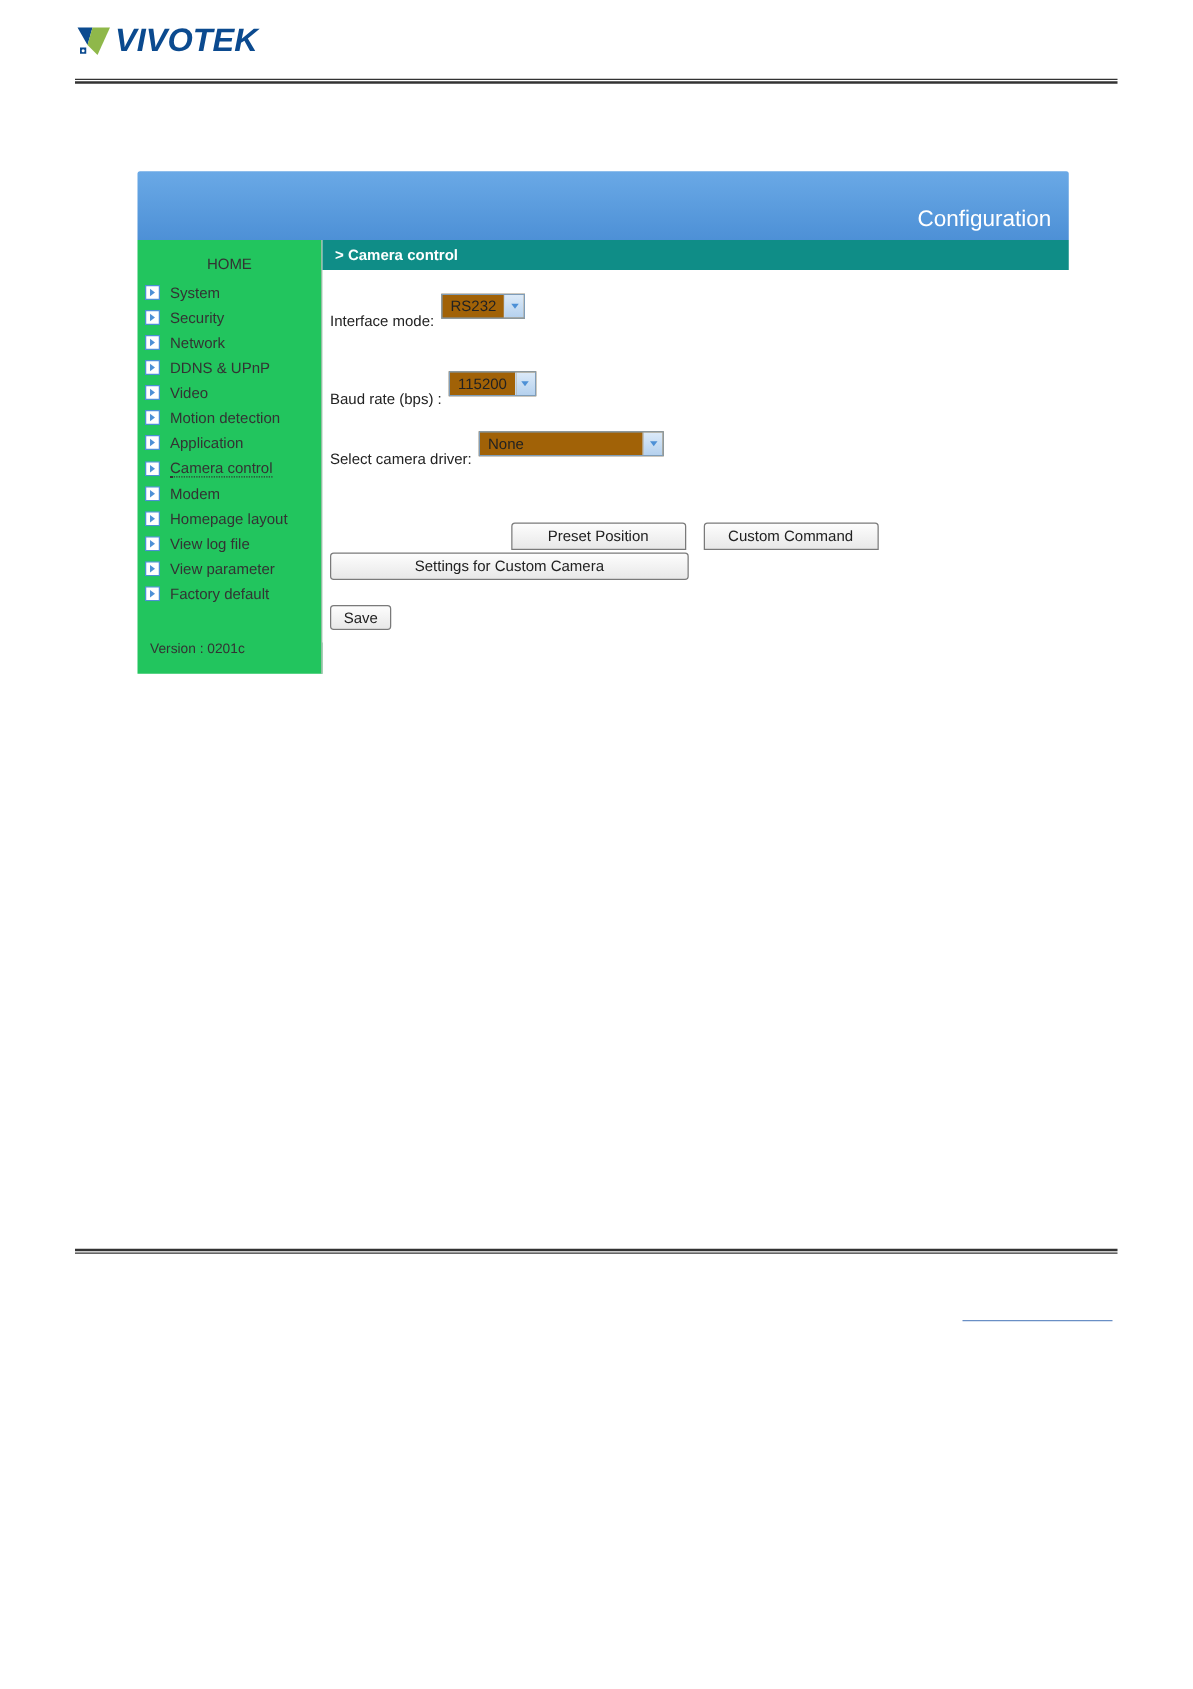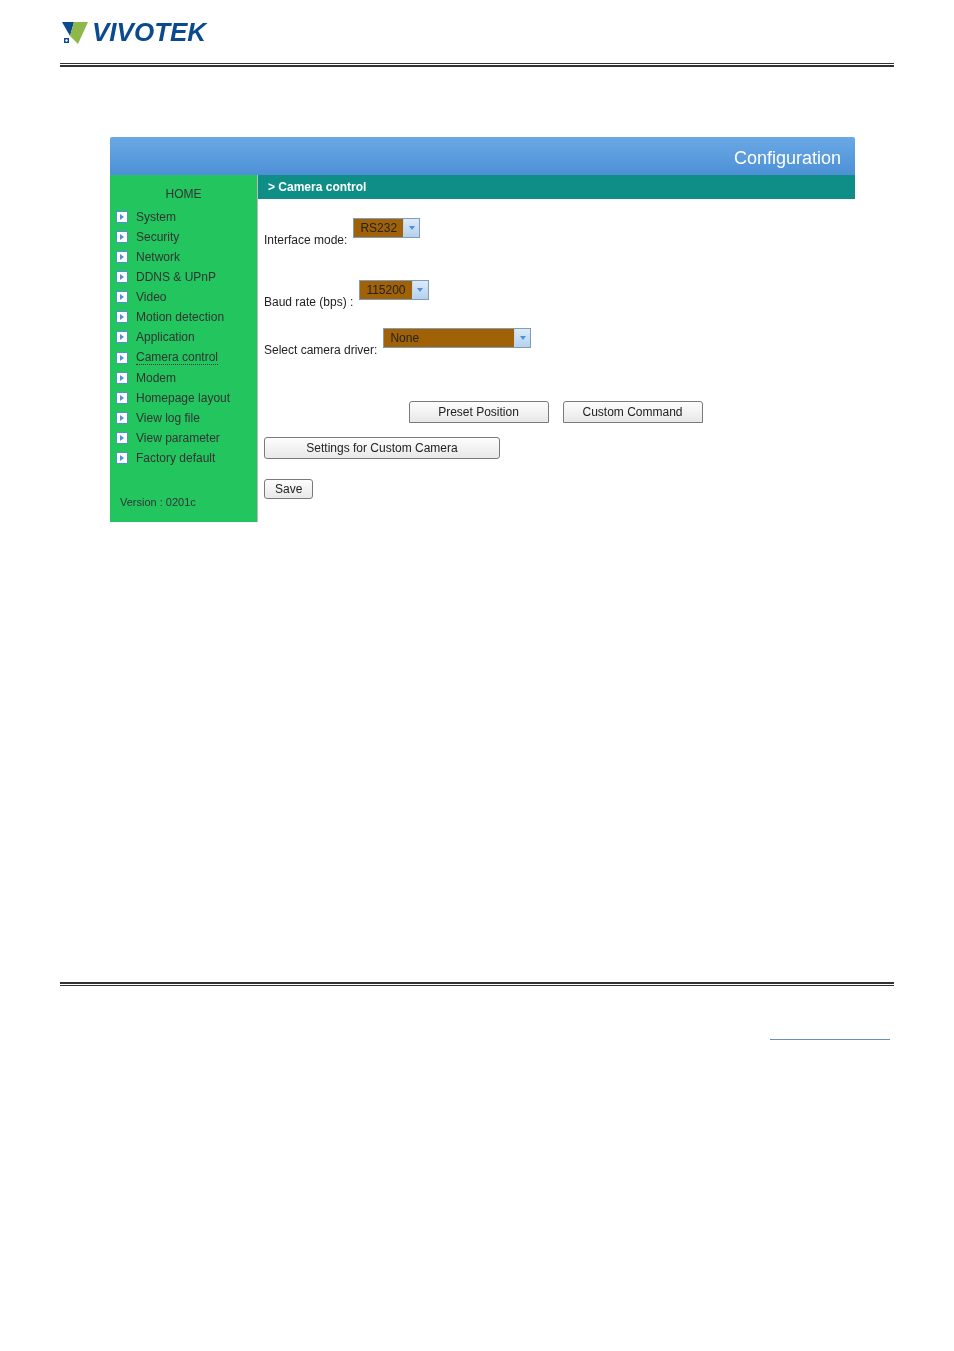--- a/index.html
+++ b/index.html
@@ -40,21 +40,21 @@
       border-top: 1px solid #333;
       border-bottom: 2px solid #333;
       margin-bottom: 70px;
     }
     .config-panel {
       margin-left: 50px;
       width: 745px;
     }
     .config-header-bar {
       background: linear-gradient(to bottom, #6aa9e6 0%, #4d90d6 100%);
-      height: 38px;
+      height: 55px;
       position: relative;
       border-radius: 2px 2px 0 0;
     }
     .config-header-label {
       position: absolute;
       right: 14px;
       bottom: 6px;
       color: #fff;
       font-size: 18px;
       font-weight: 300;
@@ -166,23 +166,23 @@
       margin-right: 2px;
     }
     .wide-btn {
       border: 1px solid #7a7a7a;
       background: linear-gradient(to bottom, #fdfdfd 0%, #e8e8e8 100%);
       padding: 3px 0;
       font-size: 12px;
       color: #222;
       border-radius: 3px;
       cursor: pointer;
-      width: 236px;
+      width: 287px;
       text-align: center;
-      margin-top: 14px;
+      margin-top: 2px;
     }
     .save-btn {
       display: inline-block;
       border: 1px solid #7a7a7a;
       background: linear-gradient(to bottom, #fdfdfd 0%, #e8e8e8 100%);
       padding: 2px 10px;
       font-size: 12px;
       color: #222;
       border-radius: 3px;
       cursor: pointer;

